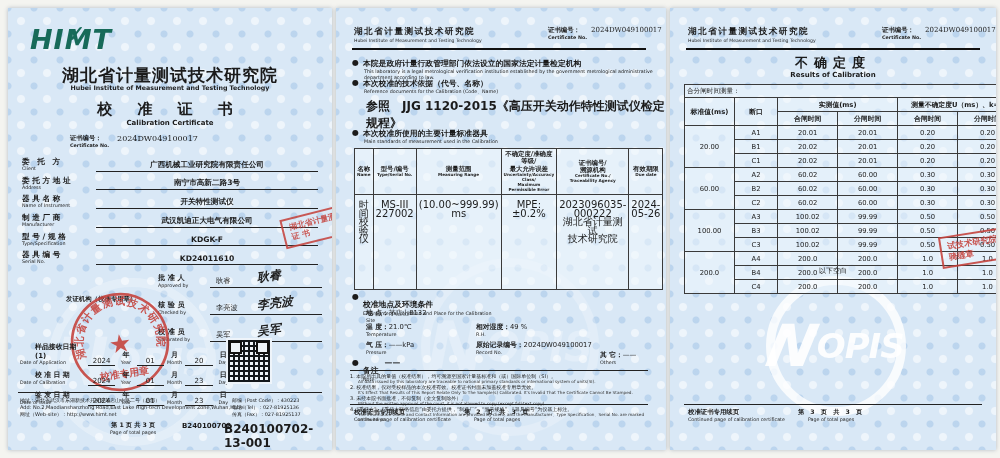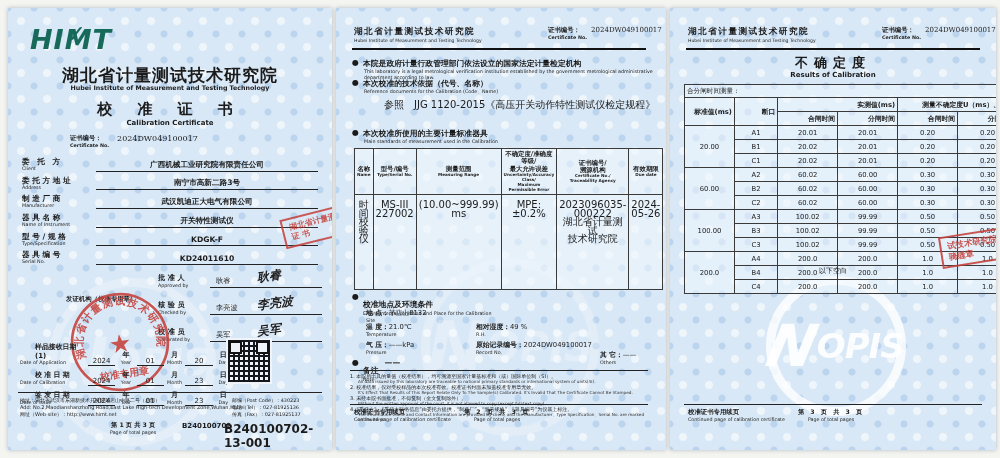--- a/index.html
+++ b/index.html
@@ -72,21 +72,21 @@
   .hdr-cert .lbl{font-size:6.4px;font-weight:bold;}
   .hdr-cert .val{font-size:7px;font-family:"DejaVu Serif",serif;}
   .hdr-rule{left:16px;top:40px;width:294px;border-top:2.4px solid #111;}
   
   .bullet{font-size:8px;margin-right:4px;}
   .b-row{display:flex;align-items:flex-start;}
   .b-cn{font-size:7.8px;font-weight:bold;}
   .b-en{font-size:4.8px;margin-left:12px;line-height:5.6px;}
   .b1{left:16px;top:50px;} .b1e{left:16px;top:61px;}
   .b2{left:16px;top:70px;} .b2e{left:16px;top:81px;}
-  .b2ref{left:48px;top:90px;font-size:10px;}
+  .b2ref{left:30px;top:90px;font-size:12px;font-weight:bold;}
   .b3{left:16px;top:120px;} .b3e{left:16px;top:131px;}
   .std-t{left:18px;top:140px;width:294px;border-collapse:collapse;background:rgba(240,247,253,.55);}
   .std-t th,.std-t td{border:1px solid #3a3a3a;padding:2px;vertical-align:middle;text-align:center;}
   .std-t th .cn{font-size:6.4px;font-weight:bold;white-space:pre-line;line-height:7.4px;}
   .std-t th .en{font-size:4.2px;white-space:pre-line;line-height:4.8px;}
   .std-t td{font-size:10px;white-space:pre-line;vertical-align:top;padding-top:6px;height:86px;line-height:8.5px;}
   .env-title{left:16px;top:284px;}
   .env{font-size:6.8px;}
   .env .lab{font-weight:bold;}
   .env-site{left:30px;top:300px;} .env-r2a{left:30px;top:314px;} .env-r2b{left:140px;top:314px;} .env-r2c{left:264px;top:314px;margin-top:28px;}
@@ -100,21 +100,21 @@
   .pg-left{left:18px;top:400px;}
   .pg-left .cn{font-size:6.4px;font-weight:bold;}
   .pg-mid{left:128px;top:400px;text-align:center;}
   .pg-mid .cn{font-size:6.2px;font-weight:bold;letter-spacing:2px;}
   
   .r-title{left:0;top:46px;width:326px;text-align:center;font-size:13px;font-weight:bold;letter-spacing:6px;}
   .r-title-en{left:0;top:63px;width:326px;text-align:center;font-size:7px;font-weight:bold;}
   .res-t{left:14px;top:76px;width:334px;border-collapse:collapse;background:rgba(240,247,253,.5);}
   .res-t td,.res-t th{border:1px solid #3a3a3a;font-size:6.8px;text-align:center;padding:1px 2px;height:11px;}
   .res-t .cap{text-align:left;font-size:6.6px;height:10px;}
-  .res-t th{font-weight:bold;text-align:right;}
+  .res-t th{font-weight:bold;}
   .res-t tr.gt td{border-top-width:1.8px;}
   .blank-note{left:0;top:258px;width:326px;text-align:center;font-size:7px;}
   .seam3{right:-10px;top:224px;border:2px solid #c5403a;color:#c5403a;padding:3px 6px;transform:rotate(-9deg);font-size:8.4px;font-weight:bold;line-height:11px;white-space:nowrap;opacity:.88;}
   .wm{border-radius:50%;border:9px solid rgba(255,255,255,.8);display:flex;align-items:center;justify-content:center;color:rgba(255,255,255,.9);font-style:italic;font-weight:bold;}
   .wm3{left:96px;top:268px;width:122px;height:122px;}
   .wm3 .n{font-size:58px;transform:skewX(-12deg);} .wm3 .rest{font-size:34px;letter-spacing:-1px;}
   .wm1{left:40px;top:270px;width:150px;height:150px;opacity:.35;}
   .wm1 .n{font-size:66px;} .wm1 .rest{font-size:38px;}
   .wm2{left:85px;top:250px;width:160px;height:160px;opacity:.28;}
   .wm2 .n{font-size:70px;} .wm2 .rest{font-size:40px;}
@@ -156,31 +156,31 @@
     </div>
     <div class="f-row">
       <span class="f-label">
           <span class="cn">委 托 方 地 址</span>
           <span class="en">Address</span>
         </span>
       <span class="f-value">南宁市高新二路3号</span>
     </div>
     <div class="f-row">
       <span class="f-label">
+          <span class="cn">器 具 名 称</span>
+          <span class="en">Name of Instrument</span>
+        </span>
+      <span class="f-value">开关特性测试仪</span>
+    </div>
+    <div class="f-row">
+      <span class="f-label">
           <span class="cn">制 造 厂 商</span>
           <span class="en">Manufacturer</span>
         </span>
       <span class="f-value">武汉凯迪正大电气有限公司</span>
-    </div>
-    <div class="f-row">
-      <span class="f-label">
-          <span class="cn">器 具 名 称</span>
-          <span class="en">Name of Instrument</span>
-        </span>
-      <span class="f-value">开关特性测试仪</span>
     </div>
     <div class="f-row">
       <span class="f-label">
           <span class="cn">型 号 / 规 格</span>
           <span class="en">Type/Specification</span>
         </span>
       <span class="f-value">KDGK-F</span>
     </div>
     <div class="f-row">
       <span class="f-label">

